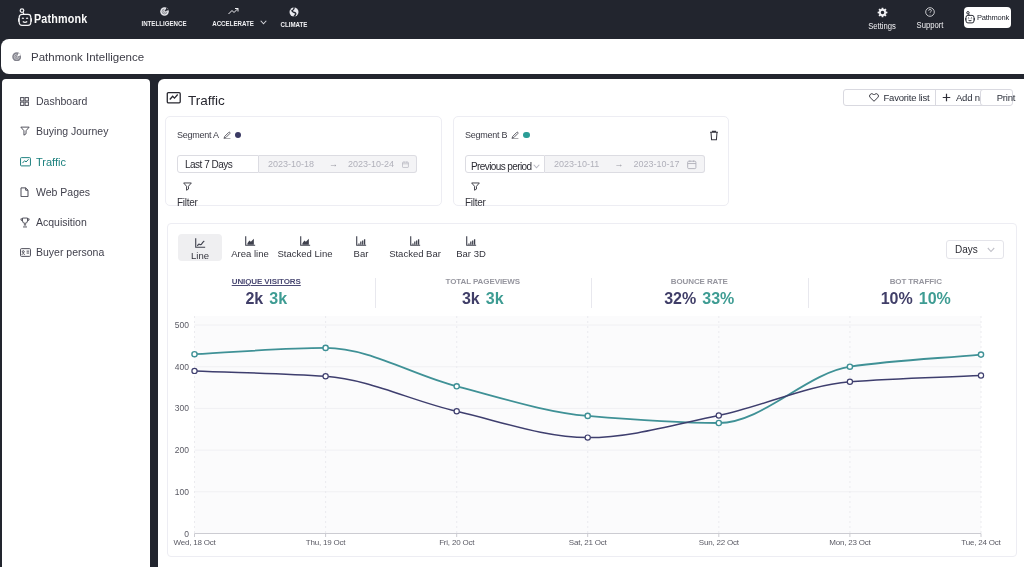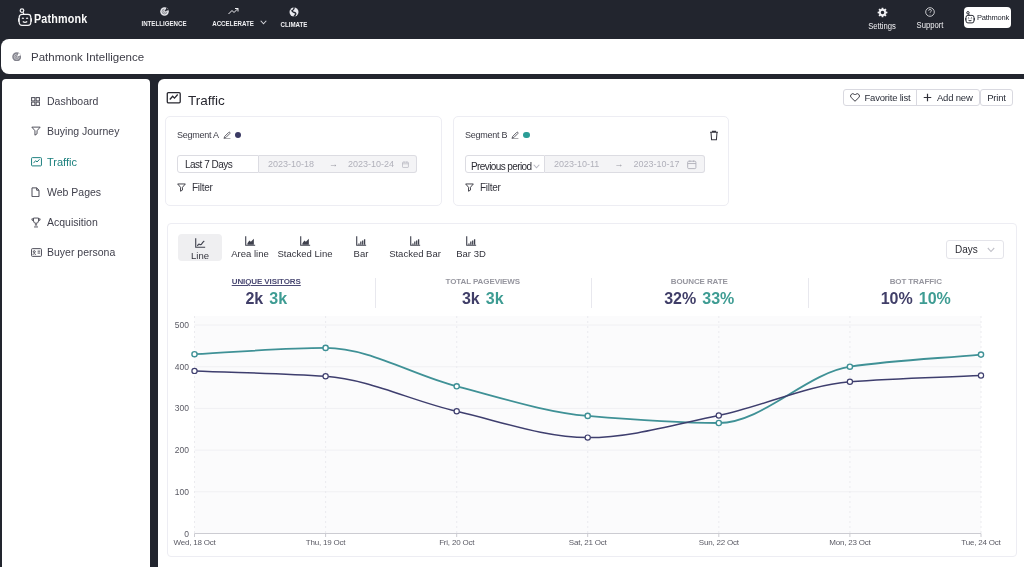--- a/index.html
+++ b/index.html
@@ -13,39 +13,39 @@
   .navitem svg { display:block; margin:0 auto; }
   .rightitem { position:absolute; top:6.5px; text-align:center; color:#f0f0f3; white-space:nowrap; }
   .rightitem svg { display:block; margin:0 auto; }
   .rightitem .lbl { font-size:8.5px; margin-top:3px; transform:scaleX(0.9); }
   .pmbtn { position:absolute; left:963.5px; top:7px; width:47px; height:20.5px; background:#fff; border-radius:4px; color:#23262f; font-size:7.5px; font-weight:500; display:flex; align-items:center; justify-content:center; gap:2px; letter-spacing:-0.2px; }
   
   .appbar { position:absolute; left:1px; top:39px; width:1023px; height:35px; background:#fff; border-radius:8px 0 0 8px; }
   .appbar .txt { position:absolute; left:30px; top:50%; transform:translateY(-50%); font-size:11.5px; color:#3c3c46; }
   
   .sidebar { position:absolute; left:2px; top:79px; width:148px; height:500px; background:#fff; border-radius:4px; }
-  .sitem { position:absolute; left:16px; width:148px; height:30px; display:flex; align-items:center; }
+  .sitem { position:absolute; left:5px; width:148px; height:30px; display:flex; align-items:center; }
   .sitem svg { position:absolute; left:15px; }
   .sitem .t { position:absolute; left:31px; font-size:10.5px; color:#3f3f4b; white-space:nowrap; }
   .sitem.active .t { color:#1c807e; font-weight:500; font-size:11px; }
   
   .main { position:absolute; left:158px; top:79px; width:866px; height:488px; background:#fff; border-radius:6px 0 0 0; }
   .title { position:absolute; left:188px; top:92.5px; font-size:13.5px; font-weight:500; color:#27272f; }
   
-  .btngroup { position:absolute; top:88.5px; height:17.5px; border:1px solid #d9d9e0; border-radius:3px; background:#fff; display:flex; align-items:center; font-size:9.5px; letter-spacing:-0.2px; color:#2b2f3a; white-space:nowrap; }
+  .btngroup { position:absolute; top:88.5px; height:17.5px; border:1px solid #d9d9e0; border-radius:3px; background:#fff; display:flex; align-items:center; font-size:9.5px; letter-spacing:-0.2px; color:#2b2f3a; white-space:nowrap;padding-left:19px; }
   .btngroup .seg { padding:0 6px; height:100%; display:flex; align-items:center; gap:4.5px; }
   .btngroup .seg + .seg { border-left:1px solid #d9d9e0; }
   
   .segcard { position:absolute; top:116px; height:90px; border:1px solid #ededf3; border-radius:5px; background:#fff; }
   .seghead { position:absolute; left:11px; top:13px; display:flex; align-items:center; gap:4px; font-size:9px; letter-spacing:-0.25px; color:#3c3c46; white-space:nowrap; }
   .dot { width:6.5px; height:6.5px; border-radius:50%; }
   .segctl { position:absolute; left:11px; top:38px; height:18px; display:flex; }
   .selbox { height:18px; border:1px solid #dcdce2; border-radius:3px 0 0 3px; background:#fff; display:flex; align-items:center; padding:0 24px 0 7px; font-size:10px; letter-spacing:-0.5px; color:#2b2b33; white-space:nowrap; }
   .datebox { height:18px; border:1px solid #dcdce2; border-left:none; border-radius:0 3px 3px 0; background:#f4f4f6; display:flex; align-items:center; padding:0 7px 0 9px; font-size:9px; color:#b0b0ba; white-space:nowrap; }
-  .filterrow { position:absolute; left:11px; top:65px; display:flex; align-items:center; gap:6px; font-size:10px; letter-spacing:-0.3px; color:#33333c; }
+  .filterrow { position:absolute; left:11px; top:65px; display:flex; align-items:center; gap:6px; font-size:10px; letter-spacing:-0.3px; color:#33333c;flex-direction:column; }
   
   .chartbox { position:absolute; left:167px; top:223px; width:850px; height:334px; border:1px solid #ededf3; border-radius:4px; background:#fff; }
   .tab { position:absolute; top:234px; text-align:center; font-size:9.5px; color:#33333c; white-space:nowrap; }
   .tab .ic { height:13px; display:flex; align-items:flex-end; justify-content:center; }
   .tab .tx { margin-top:1px; }
   .tab.sel { background:#efeff1; border-radius:4px; }
   .daysel { position:absolute; left:946px; top:240px; width:58px; height:19px; border:1px solid #e4e4ea; border-radius:3px; background:#fff; font-size:10px; color:#2b2b33; display:flex; align-items:center; padding:0 8px; justify-content:space-between; }
   
   .metric { position:absolute; top:277px; width:216.5px; text-align:center; }
   .metric .lab { font-size:8px; font-weight:bold; letter-spacing:-0.1px; color:#96969f; }

